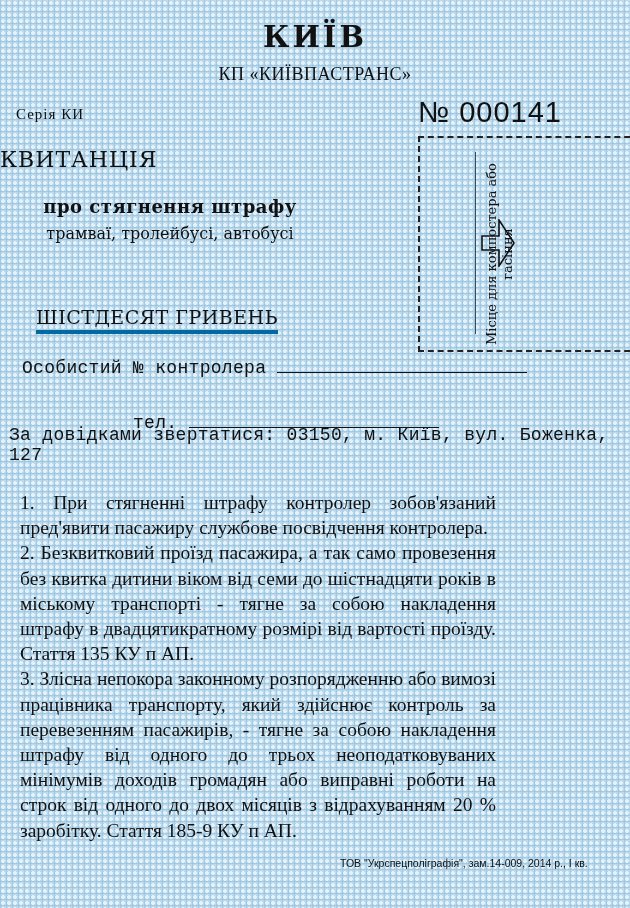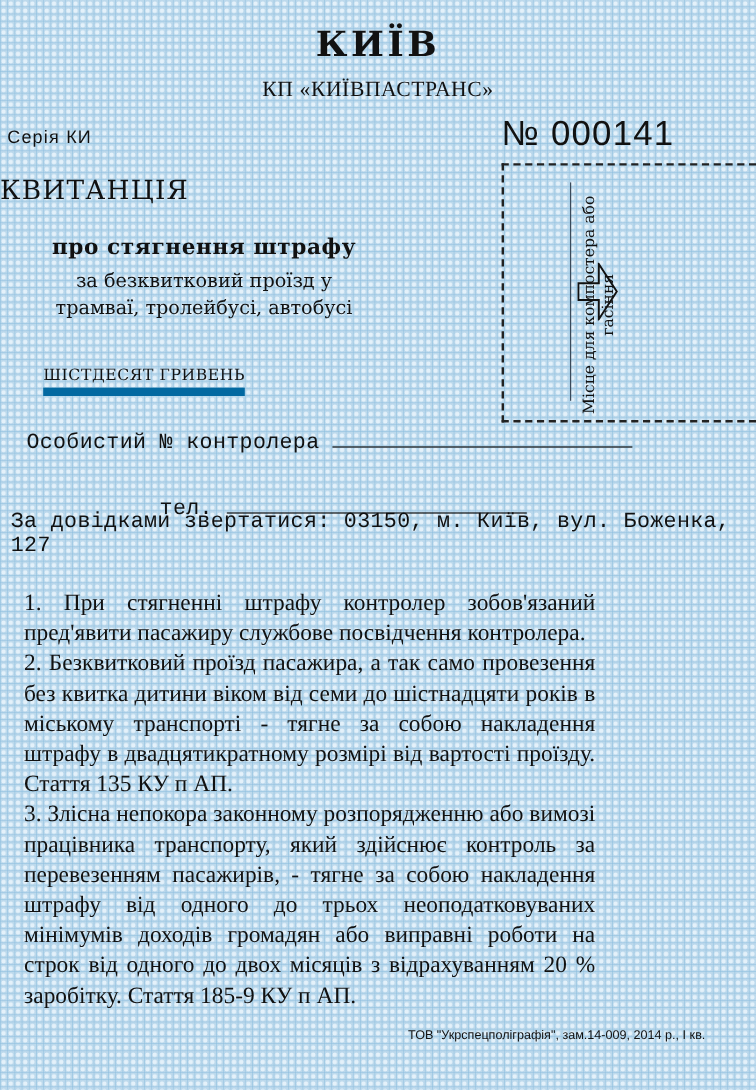--- a/index.html
+++ b/index.html
@@ -10,26 +10,26 @@
       radial-gradient(circle at 3px 3px, #e4f1fa 1.6px, transparent 2.1px),
       linear-gradient(90deg, rgba(140,190,222,0.55) 1px, transparent 1px),
       linear-gradient(0deg, rgba(140,190,222,0.55) 1px, transparent 1px);
     background-size: 6px 6px, 6px 6px, 6px 6px;
     color: #111;
     font-family: "Liberation Serif", serif;
   }
   .abs { position: absolute; }
   .city { left: 0; width: 630px; top: 20px; text-align: center; font-family: "DejaVu Serif", serif; font-weight: bold; font-size: 29px; letter-spacing: 3px; }
   .company { left: 0; width: 630px; top: 64px; text-align: center; font-size: 18px; letter-spacing: 0.5px; }
-  .series { left: 6px; top: 106px; font-family: Liberation Sans, sans-serif; font-size: 15px; letter-spacing: 1px; }
+  .series { left: 16px; top: 106px; font-family: Liberation Serif, serif; font-size: 15px; letter-spacing: 1px; }
   .number { left: 418px; top: 96px; font-family: "Liberation Sans", sans-serif; font-size: 29px; letter-spacing: 1px; }
   .title { left: 0; width: 340px; top: 147px; text-align: left; font-family: "DejaVu Serif", serif; font-size: 22px; letter-spacing: 1px; }
   .subtitle { left: 0; width: 340px; top: 196px; text-align: center; font-family: "DejaVu Serif", serif; font-weight: bold; font-size: 18px; letter-spacing: 0.5px; }
   .desc { left: 0; width: 340px; top: 222px; text-align: center; font-family: "DejaVu Serif", serif; font-size: 16px; line-height: 23px; }
-  .amount { left: 36px; top: 306px; font-family: "DejaVu Serif", serif; font-size: 13px; letter-spacing: 0.5px; padding-bottom: 2px; border-bottom: 7px solid #0369a1; }
+  .amount { left: 36px; top: 306px; font-family: "DejaVu Serif", serif; font-size: 19px; letter-spacing: 0.5px; padding-bottom: 2px; border-bottom: 4px solid #0369a1; }
   .stamp-box { left: 418px; top: 136px; width: 220px; height: 212px; border-top: 2px dashed #222; border-left: 2px dashed #222; border-bottom: 2px dashed #222; }
   .stamp-label { left: 400px; top: 238px; width: 200px; transform: rotate(-90deg); transform-origin: center; text-align: center; font-family: "DejaVu Serif", serif; font-size: 13px; line-height: 16px; }
   .stamp-line { left: 475px; top: 152px; width: 1px; height: 182px; background: #3a4a5a; }
   .arrow { left: 481px; top: 219px; }
   .field-row { font-size: 18px; letter-spacing: 0.3px; font-family: Liberation Mono, monospace; }
   .f1 { left: 22px; top: 356px; }
   .f2 { left: 9px; top: 381px; margin-top: 44px; }
   .f3 { left: 133px; top: 411px; }
   .blank { display: inline-block; border-bottom: 1px solid #111; height: 16px; vertical-align: baseline; }
   .rules { left: 20px; top: 490px; width: 476px; font-size: 19.5px; line-height: 25.2px; text-align: justify; }
@@ -40,21 +40,20 @@
 <body>
 
 <div class="abs city">КИЇВ</div>
 <div class="abs company">КП «КИЇВПАСТРАНС»</div>
 <div class="abs series">Серія  КИ</div>
 <div class="abs number">№ 000141</div>
 
 <div class="abs title">КВИТАНЦІЯ</div>
 <div class="abs subtitle">про стягнення штрафу</div>
 <div class="abs desc">
-  <div>за безквитковий проїзд у</div>
   <div>трамваї, тролейбусі, автобусі</div>
 </div>
 <div class="abs amount">ШІСТДЕСЯТ ГРИВЕНЬ</div>
 
 <div class="abs stamp-box"></div>
 <div class="abs stamp-label">
   <div>Місце для компостера або</div>
   <div>гасіння</div>
 </div>
 <div class="abs stamp-line"></div>

